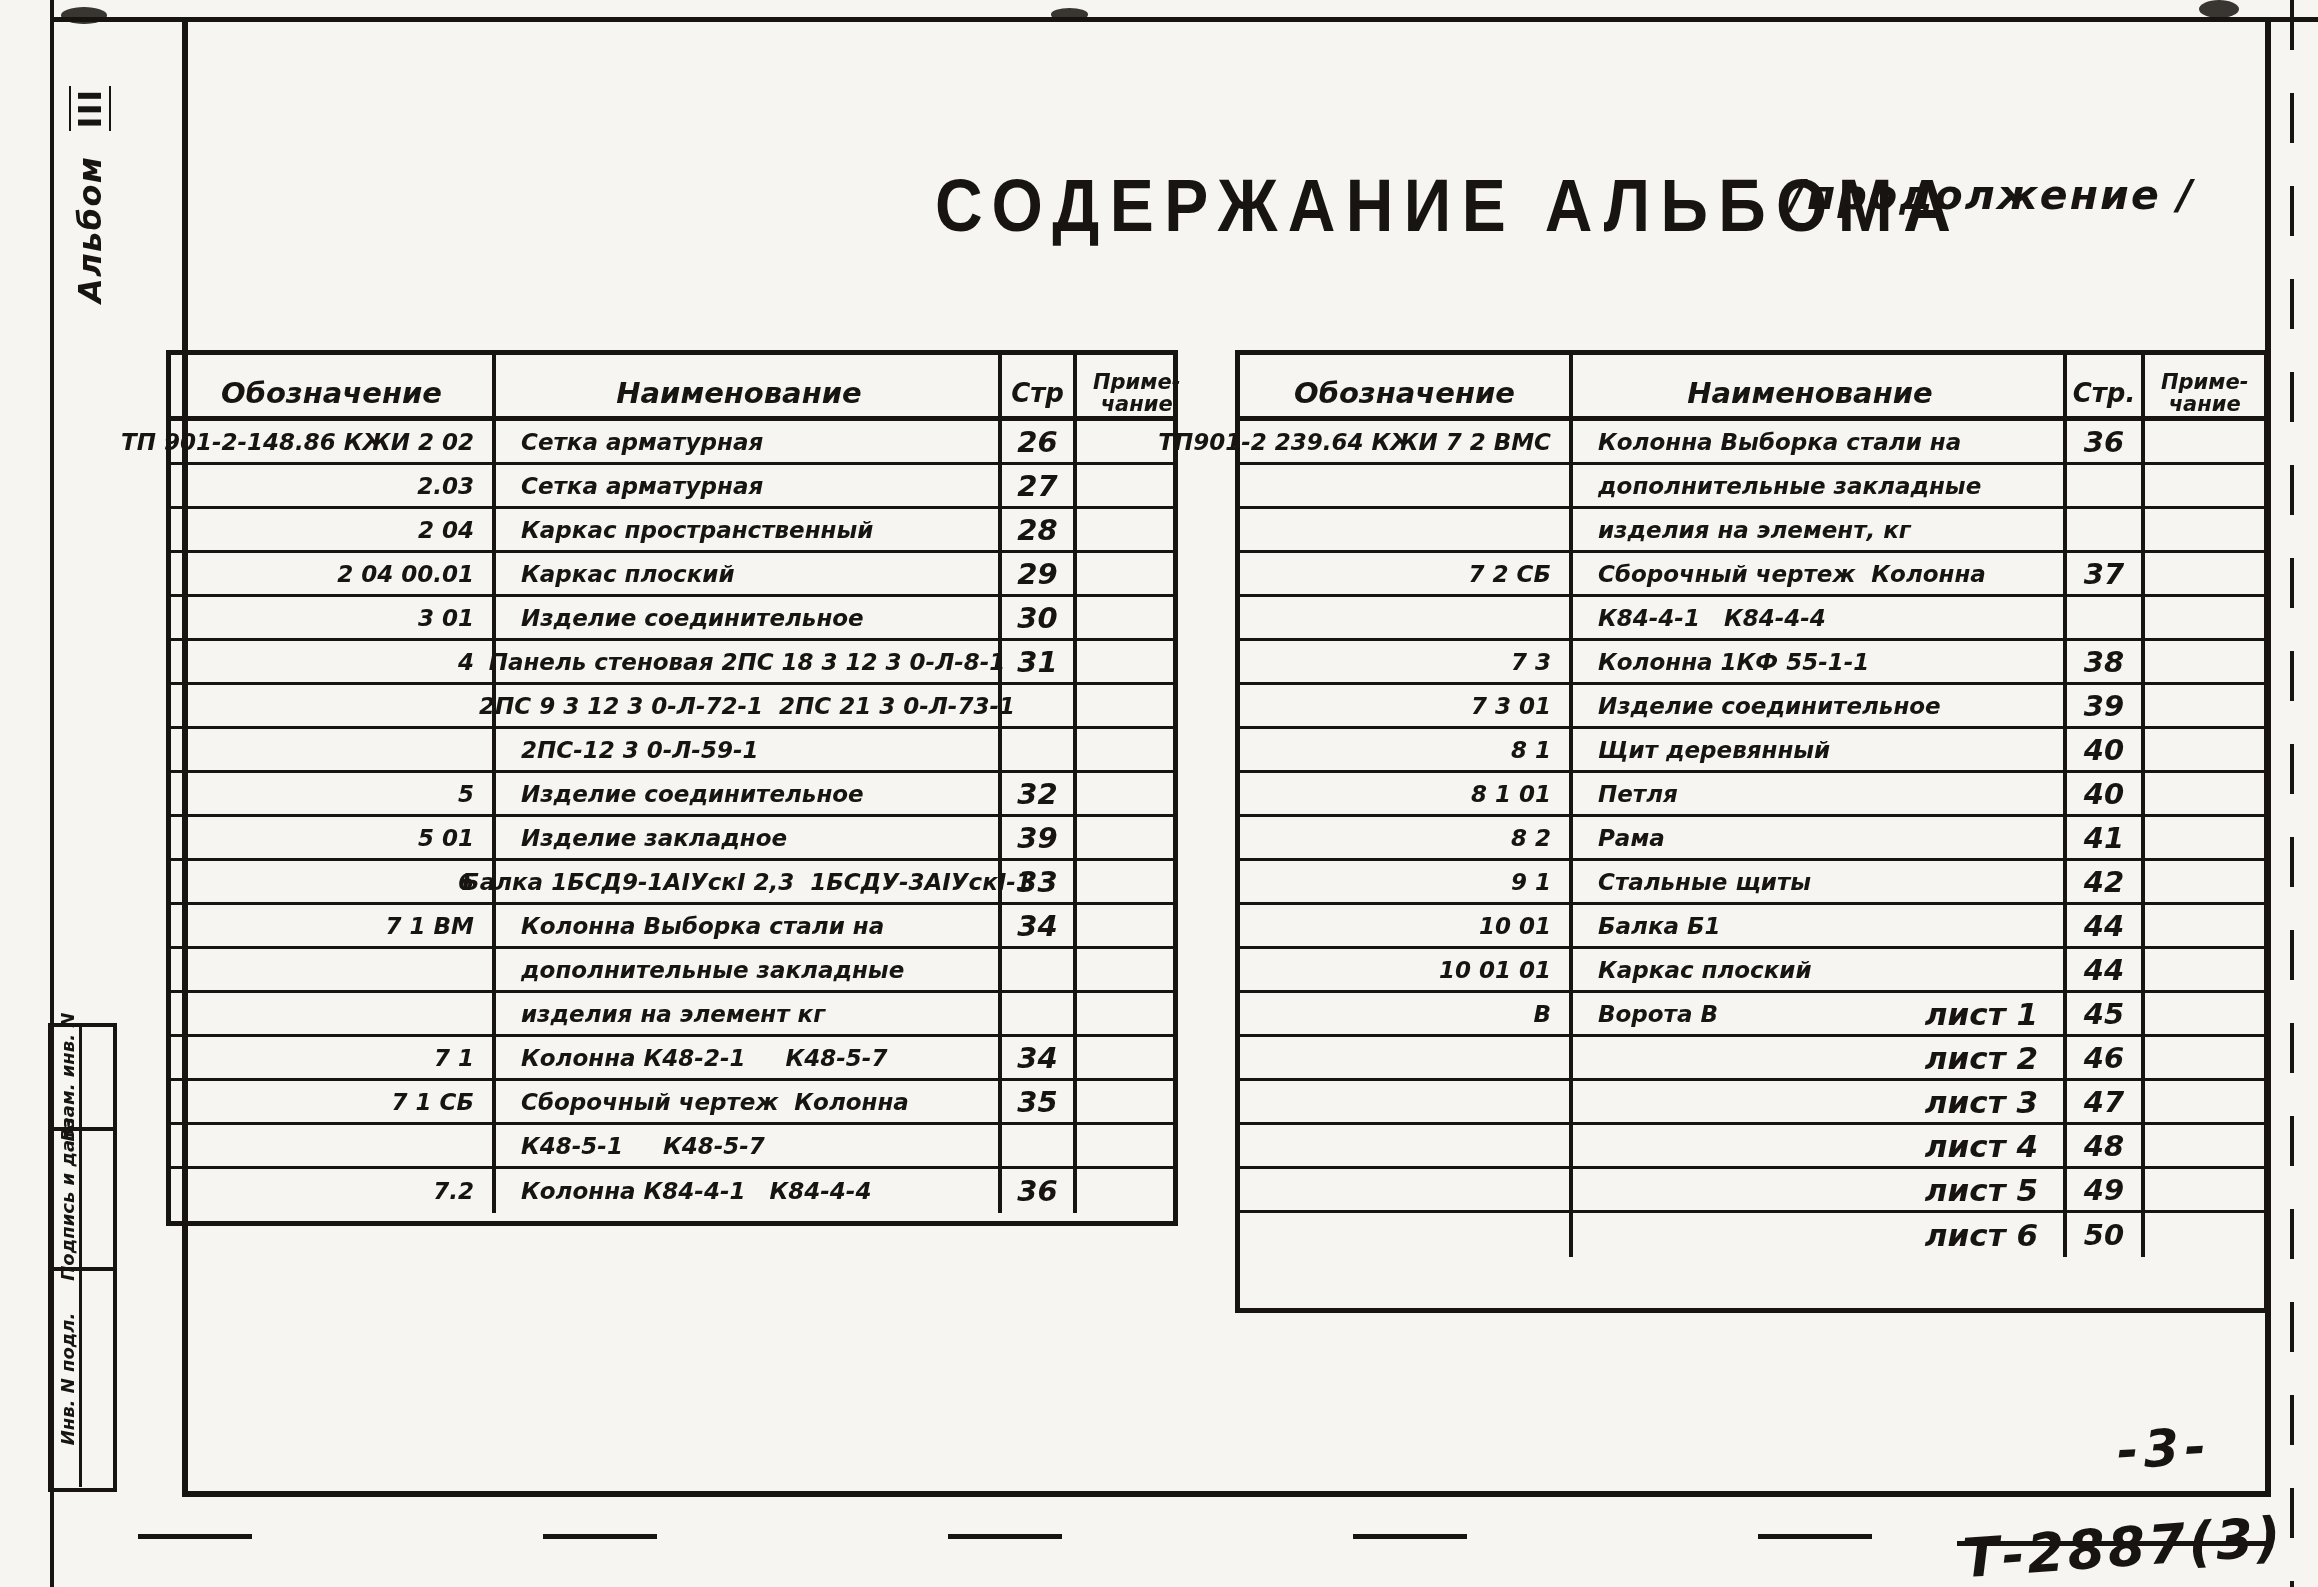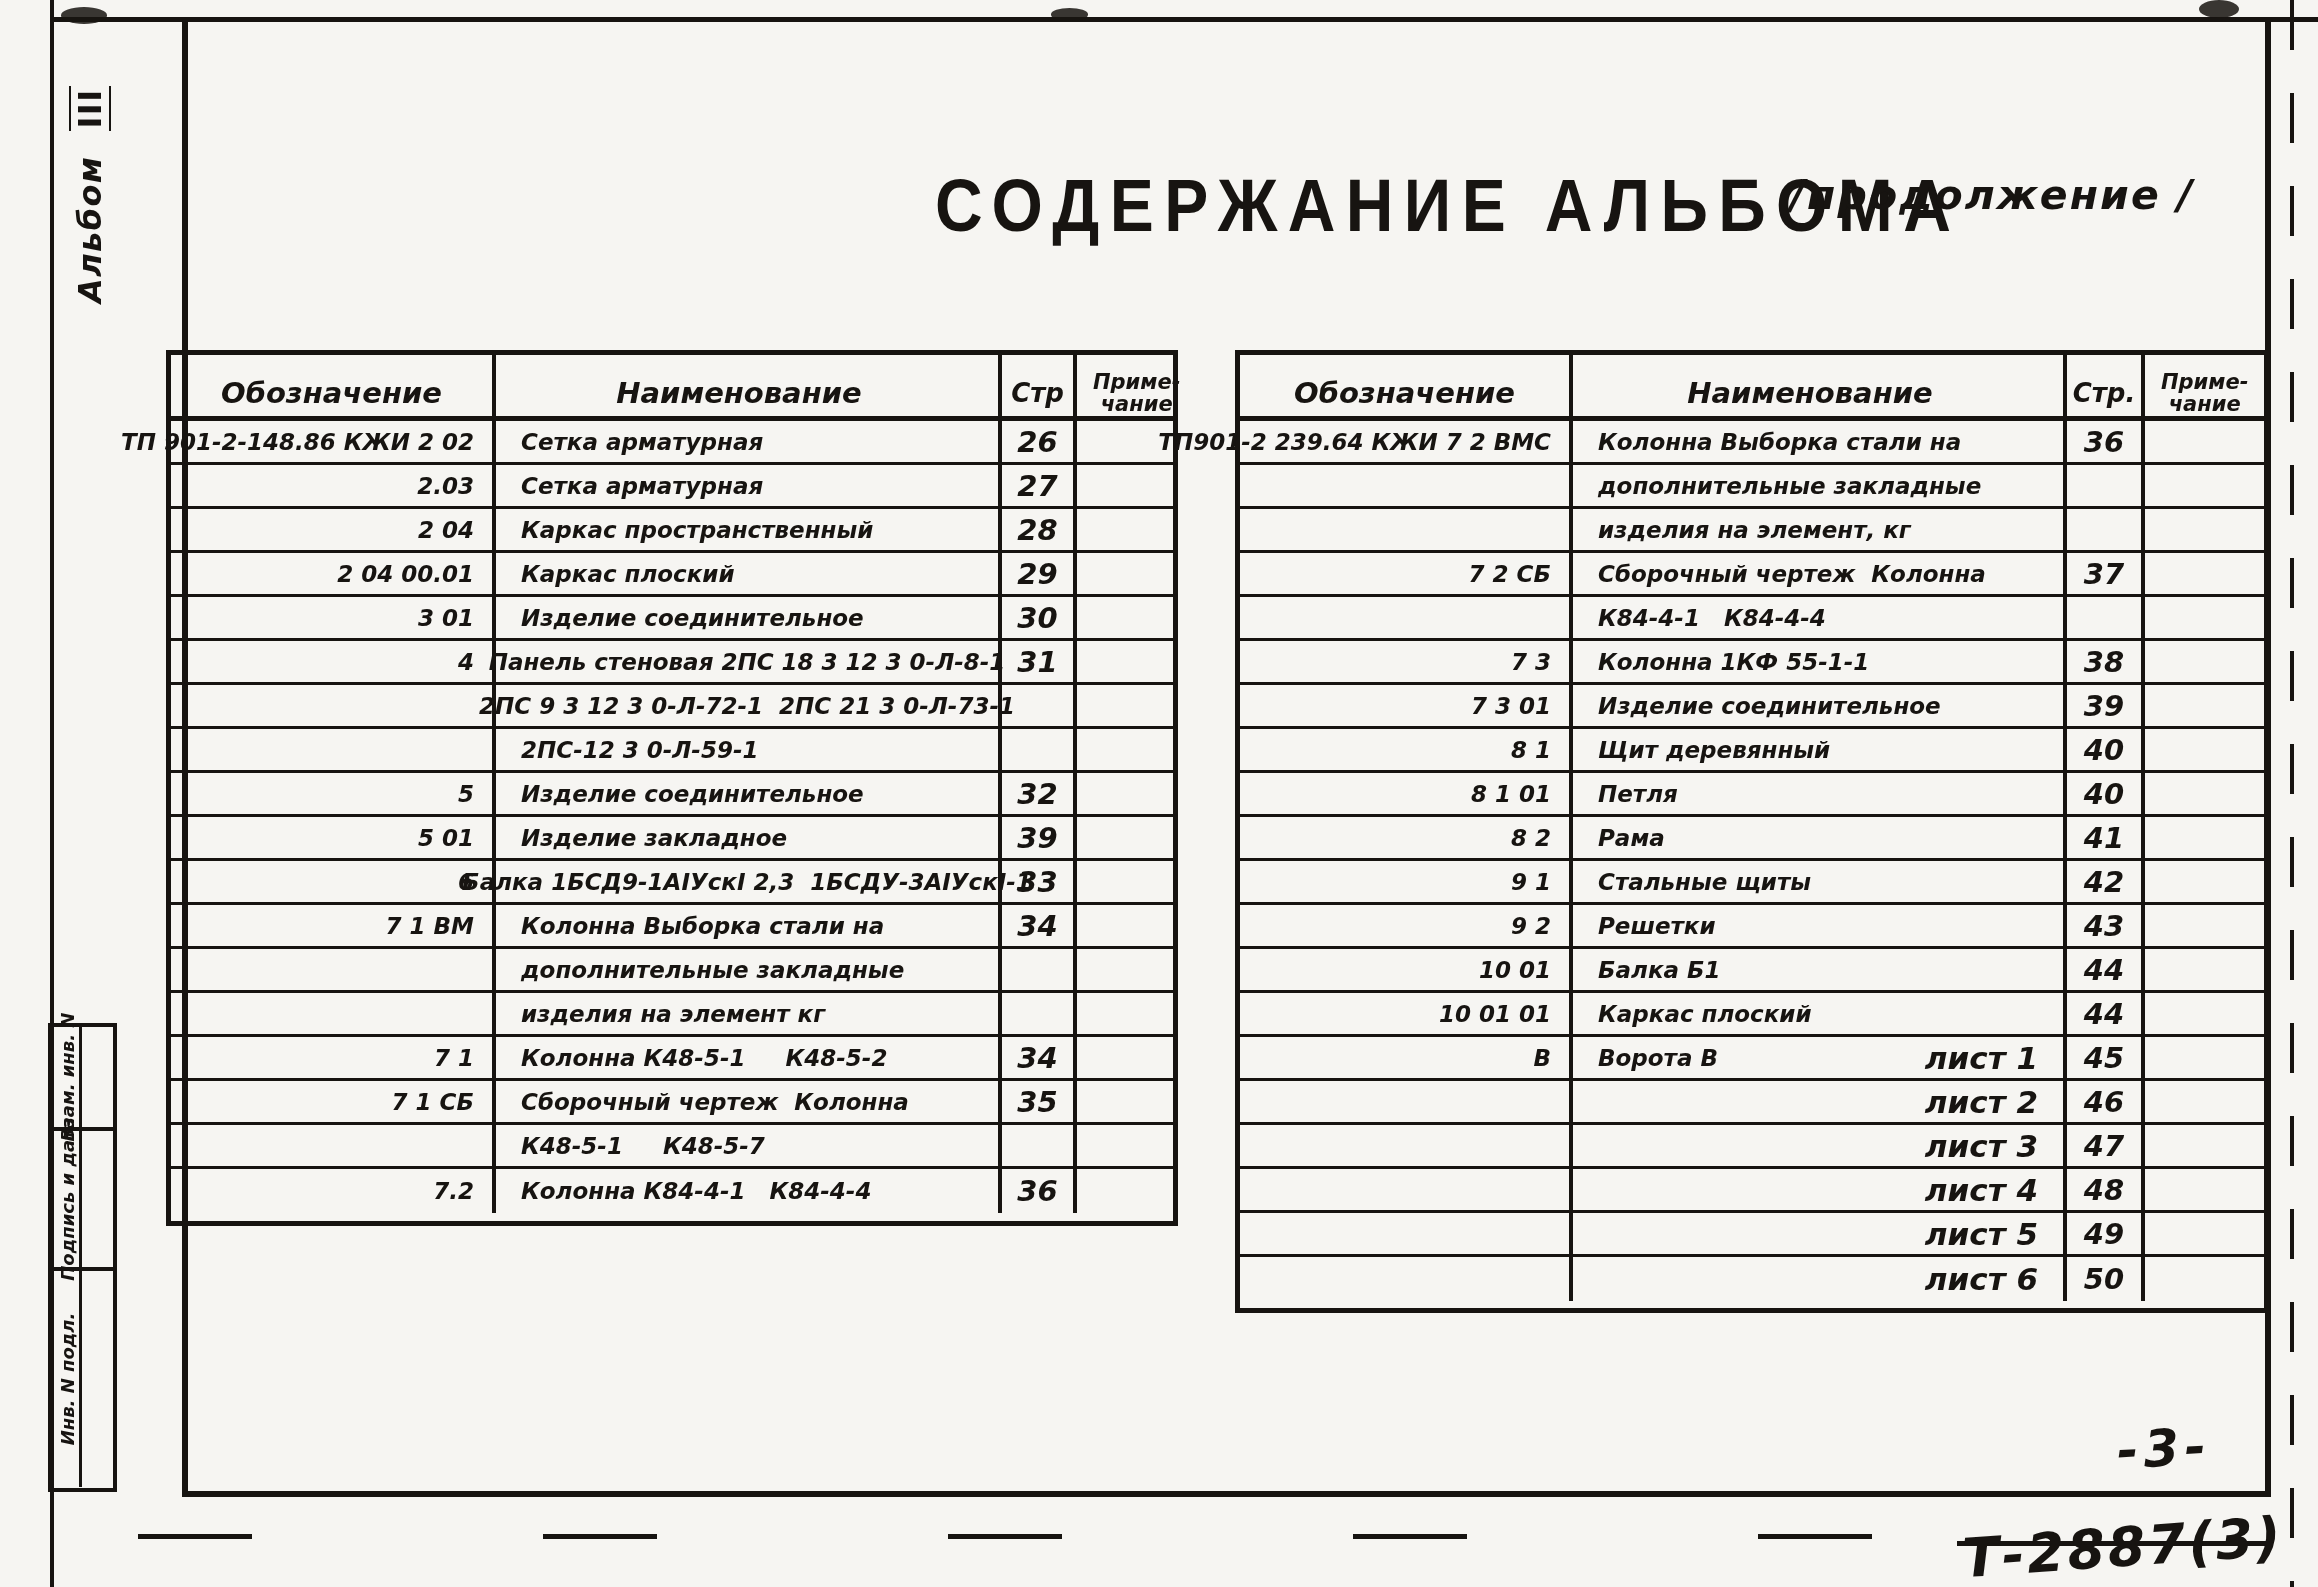--- a/index.html
+++ b/index.html
@@ -296,21 +296,21 @@
         <div class="cell c-name hand">
           <span class="nm">изделия на элемент кг</span>
           <span class="sub"></span>
         </div>
         <div class="cell c-page hand"></div>
         <div class="cell c-note hand"></div>
       </div>
       <div class="trow">
         <div class="cell c-des hand">7 1</div>
         <div class="cell c-name hand">
-          <span class="nm">Колонна К48-5-1     К48-5-2</span>
+          <span class="nm">Колонна К48-2-1     К48-5-7</span>
           <span class="sub"></span>
         </div>
         <div class="cell c-page hand">34</div>
         <div class="cell c-note hand"></div>
       </div>
       <div class="trow">
         <div class="cell c-des hand">7 1 СБ</div>
         <div class="cell c-name hand">
           <span class="nm">Сборочный чертеж  Колонна</span>
           <span class="sub"></span>
@@ -444,29 +444,20 @@
       <div class="trow">
         <div class="cell c-des hand">9 1</div>
         <div class="cell c-name hand">
           <span class="nm">Стальные щиты</span>
           <span class="sub"></span>
         </div>
         <div class="cell c-page hand">42</div>
         <div class="cell c-note hand"></div>
       </div>
       <div class="trow">
-        <div class="cell c-des hand">9 2</div>
-        <div class="cell c-name hand">
-          <span class="nm">Решетки</span>
-          <span class="sub"></span>
-        </div>
-        <div class="cell c-page hand">43</div>
-        <div class="cell c-note hand"></div>
-      </div>
-      <div class="trow">
         <div class="cell c-des hand">10 01</div>
         <div class="cell c-name hand">
           <span class="nm">Балка Б1</span>
           <span class="sub"></span>
         </div>
         <div class="cell c-page hand">44</div>
         <div class="cell c-note hand"></div>
       </div>
       <div class="trow">
         <div class="cell c-des hand">10 01 01</div>

